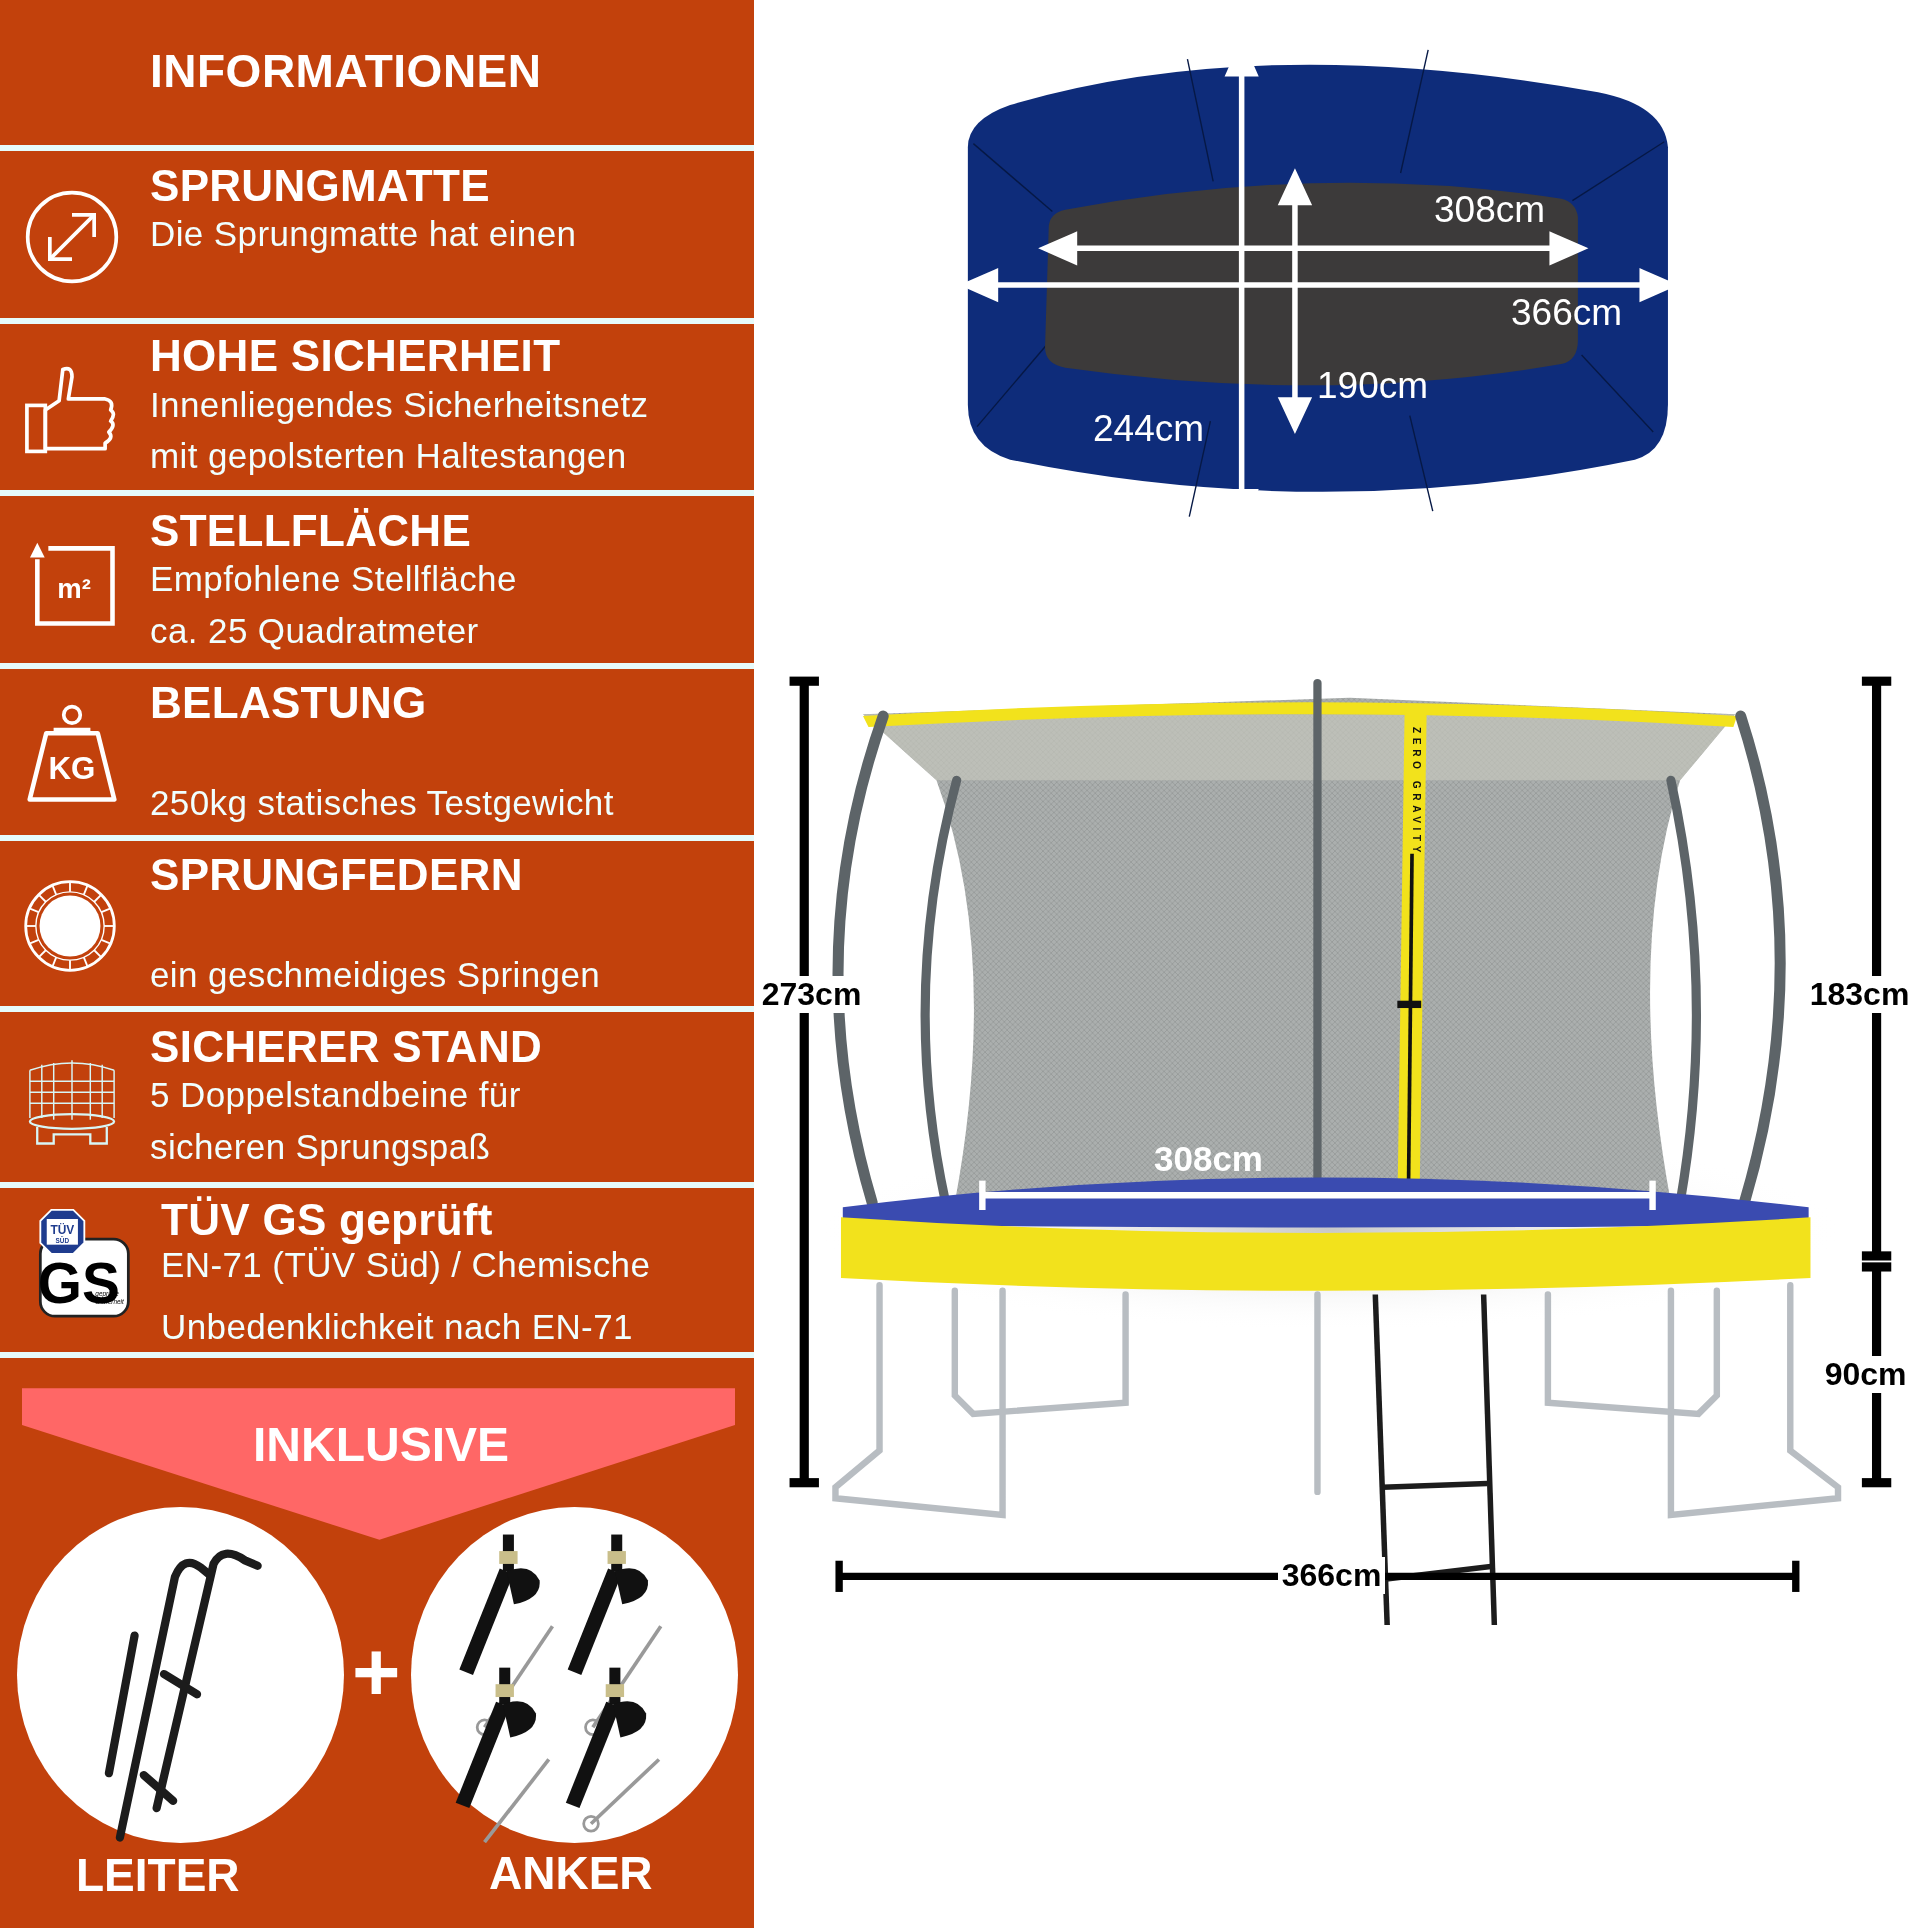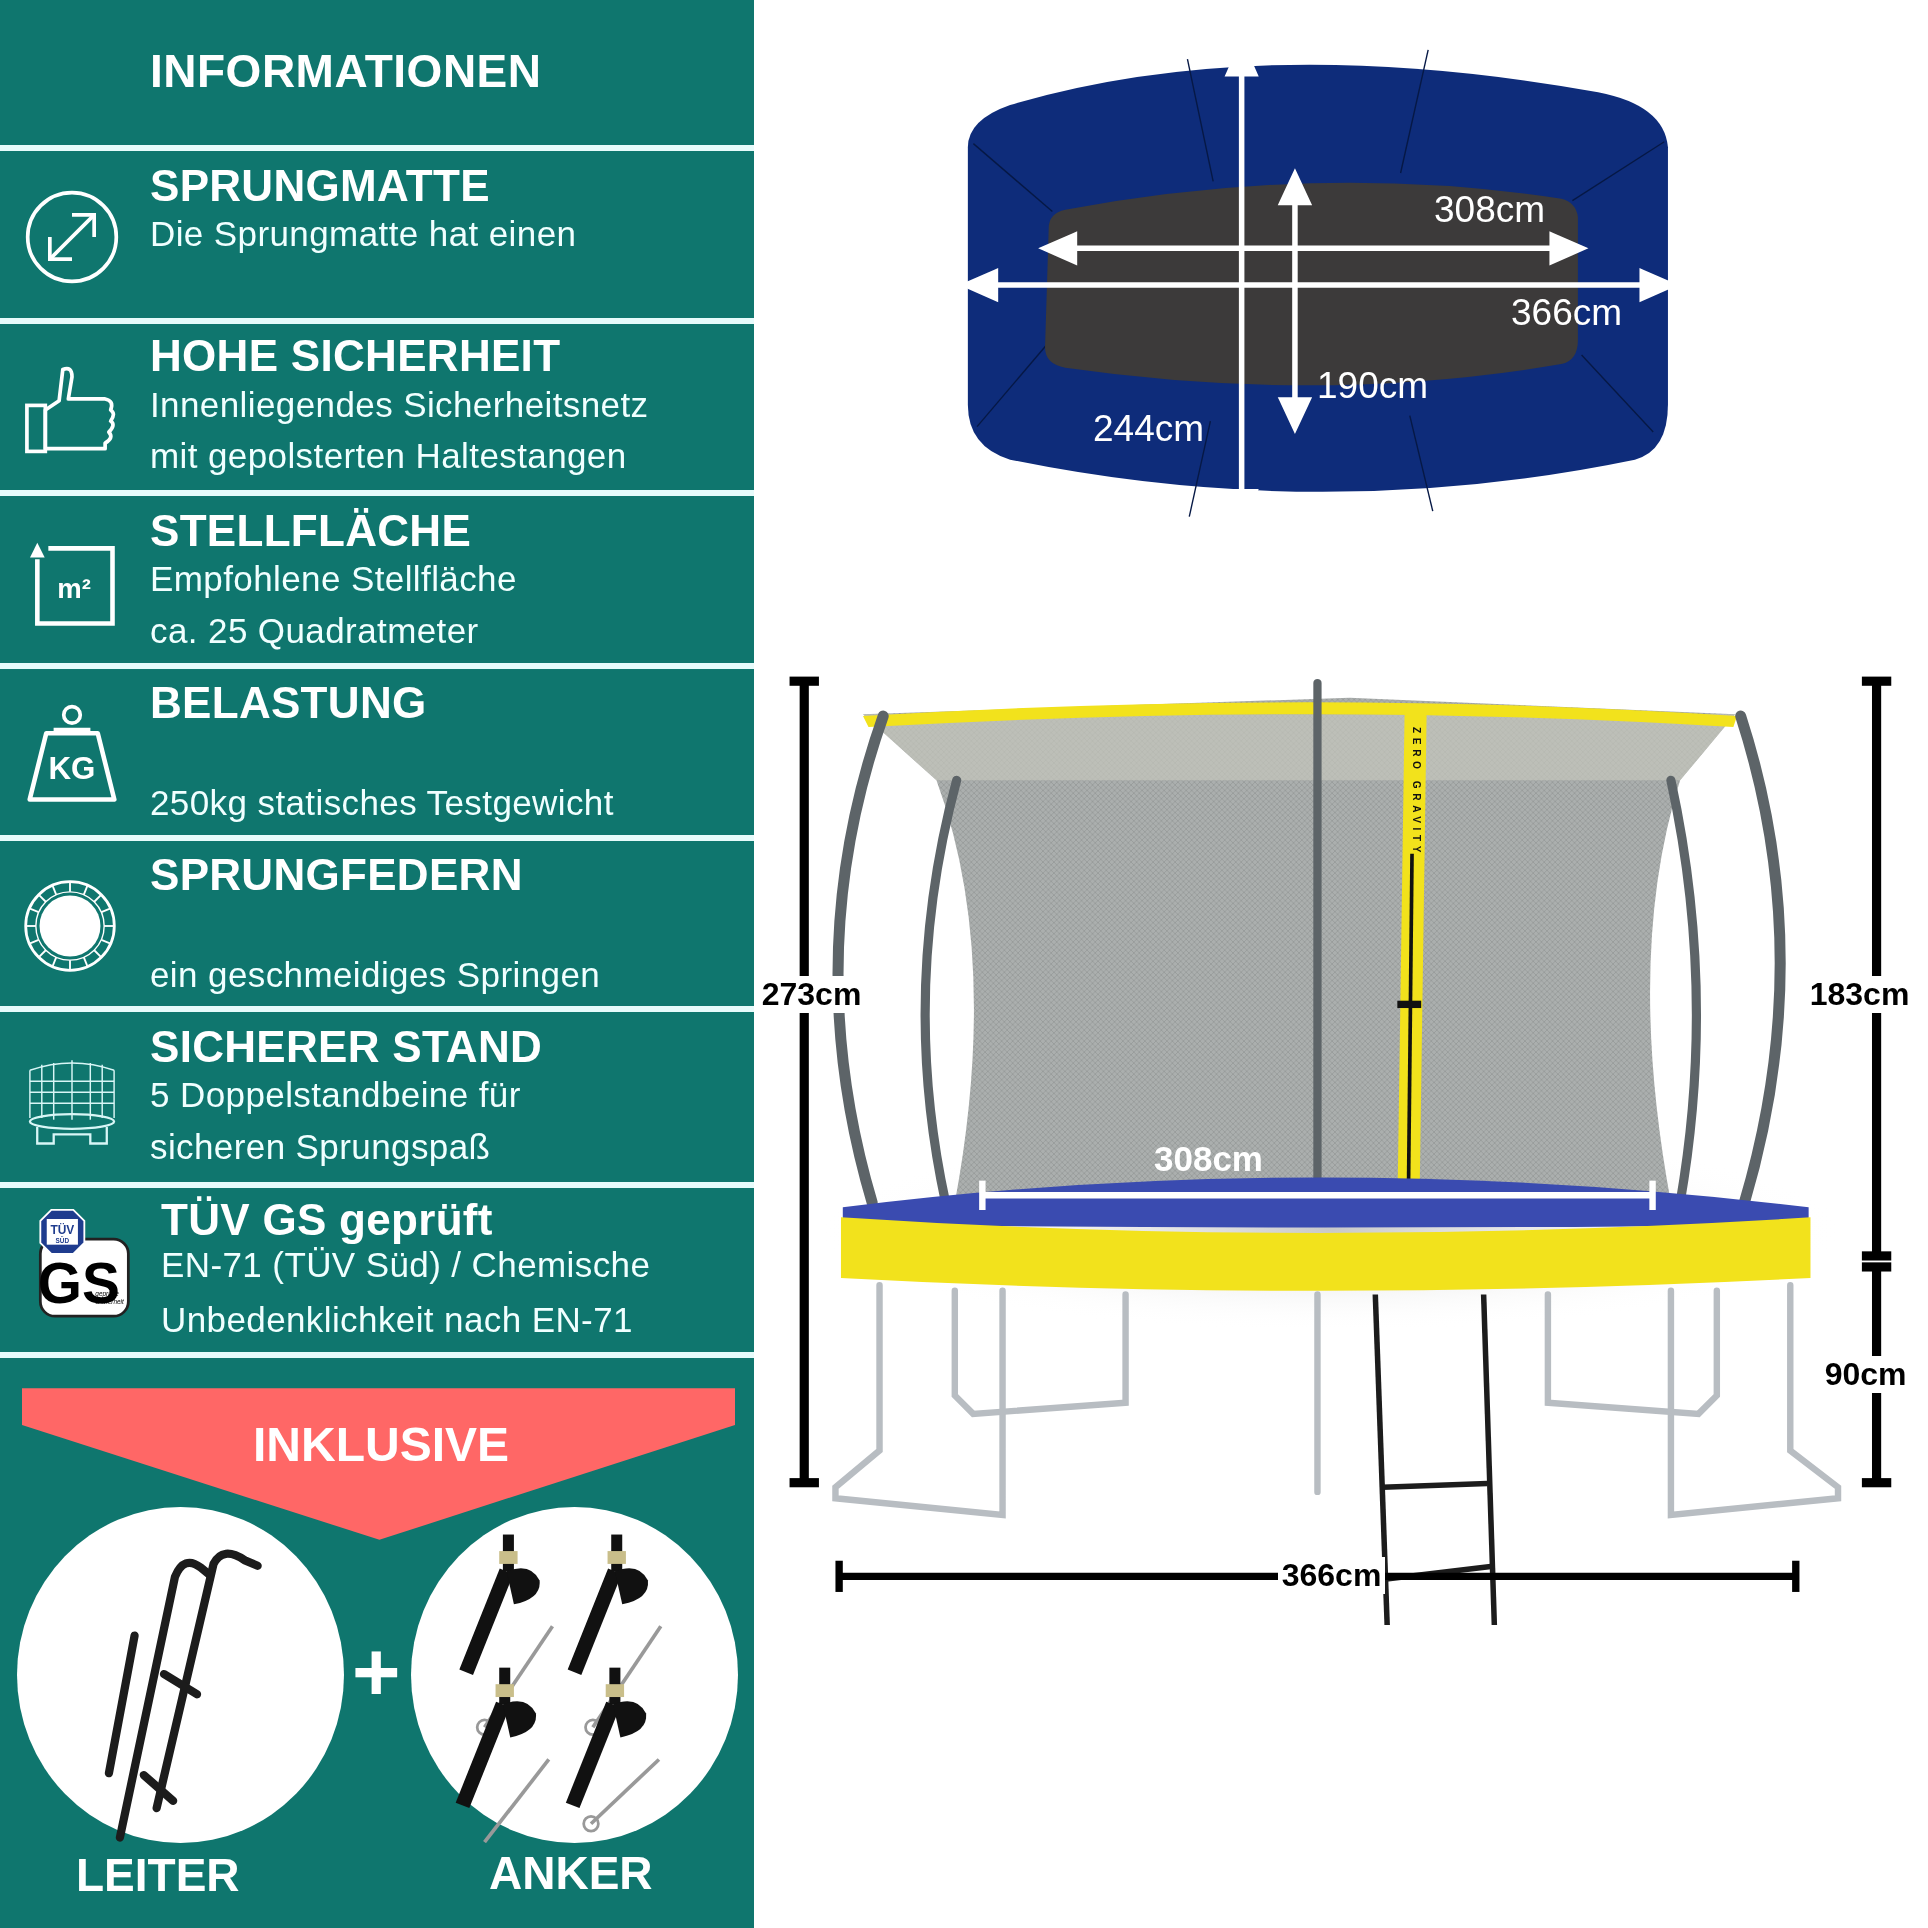--- a/index.html
+++ b/index.html
@@ -1,18 +1,18 @@
 <!DOCTYPE html>
 <html style="font-size:14.7px"><head>
 <meta charset="utf-8">
 <style>
   html, body { margin:0; padding:0; }
   body { width:1928px; height:1928px; position:relative; background:#ffffff; overflow:hidden;
          font-family:"Liberation Sans", "DejaVu Sans", sans-serif; }
-  .panel { position:absolute; left:0; top:0; width:754px; height:1928px; background:#0f766e; }
+  .panel { position:absolute; left:0; top:0; width:754px; height:1928px; background:#c2410c; }
   .sep { position:absolute; left:0; width:754px; height:6.4px; background:#E6FBFB; }
   .header-title { position:absolute; left:150px; top:44px; font-size:46px; font-weight:700; color:#fff; letter-spacing:0.5px; }
   .feature { position:absolute; left:0; width:754px; }
   .feature .ftitle { position:absolute; left:150px; font-size:44px; font-weight:700; color:#fff; white-space:nowrap; letter-spacing:0.3px; }
   .feature .fline { position:absolute; left:150px; font-size:35px; color:#F0FFFF; white-space:nowrap; letter-spacing:0.4px; }
   .feature .ficon { position:absolute; left:24px; }
   .banner { position:absolute; left:22px; top:1388px; width:713px; height:152px; }
   .banner-label { position:absolute; left:0; width:762px; top:1417px; text-align:center; font-size:48px; font-weight:700; color:#fff; }
   .circle { position:absolute; background:#fff; border-radius:50%; }
   .plus { position:absolute; left:352px; top:1641px; font-size:83px; font-weight:700; color:#fff; line-height:64px; }
@@ -151,21 +151,21 @@
         <rect x="17" y="12" width="34" height="28" fill="#fff"></rect>
         <text x="34" y="28" text-anchor="middle" font-family="Liberation Sans, sans-serif" font-size="13" font-weight="700" fill="#1F3C8E">TÜV</text>
         <text x="34" y="38" text-anchor="middle" font-family="Liberation Sans, sans-serif" font-size="7" font-weight="700" fill="#1F3C8E">SÜD</text>
         <text x="52" y="104" text-anchor="middle" font-family="Liberation Sans, sans-serif" font-size="62" font-weight="700" fill="#000">GS</text>
         <text x="70" y="96" font-family="Liberation Sans, sans-serif" font-size="7" font-style="italic" fill="#000">geprüfte</text>
         <text x="70" y="105" font-family="Liberation Sans, sans-serif" font-size="7" font-style="italic" fill="#000">Sicherheit</text>
       </svg>
     </div>
     <div class="ftitle" style="top:7.3px;left:161px">TÜV GS geprüft</div>
     <div class="fline" style="top:57px;left:161px">EN-71 (TÜV Süd) / Chemische</div>
-    <div class="fline" style="top:112px;left:161px">Unbedenklichkeit nach EN-71</div>
+    <div class="fline" style="top:119px;left:161px">Unbedenklichkeit nach EN-71</div>
   </div>
 
   <svg class="banner" viewBox="0 0 776 165">
     <polygon points="0,0 776,0 776,40 389,165 0,40" fill="#FF6766"></polygon>
   </svg>
   <div class="banner-label">INKLUSIVE</div>
 
   <div class="circle" style="left:17.4px;top:1507px;width:327px;height:336px">
     <svg width="327" height="336" viewBox="0 0 356 366">
       <g stroke="#1c1c1c" stroke-width="9" fill="none" stroke-linecap="round">

